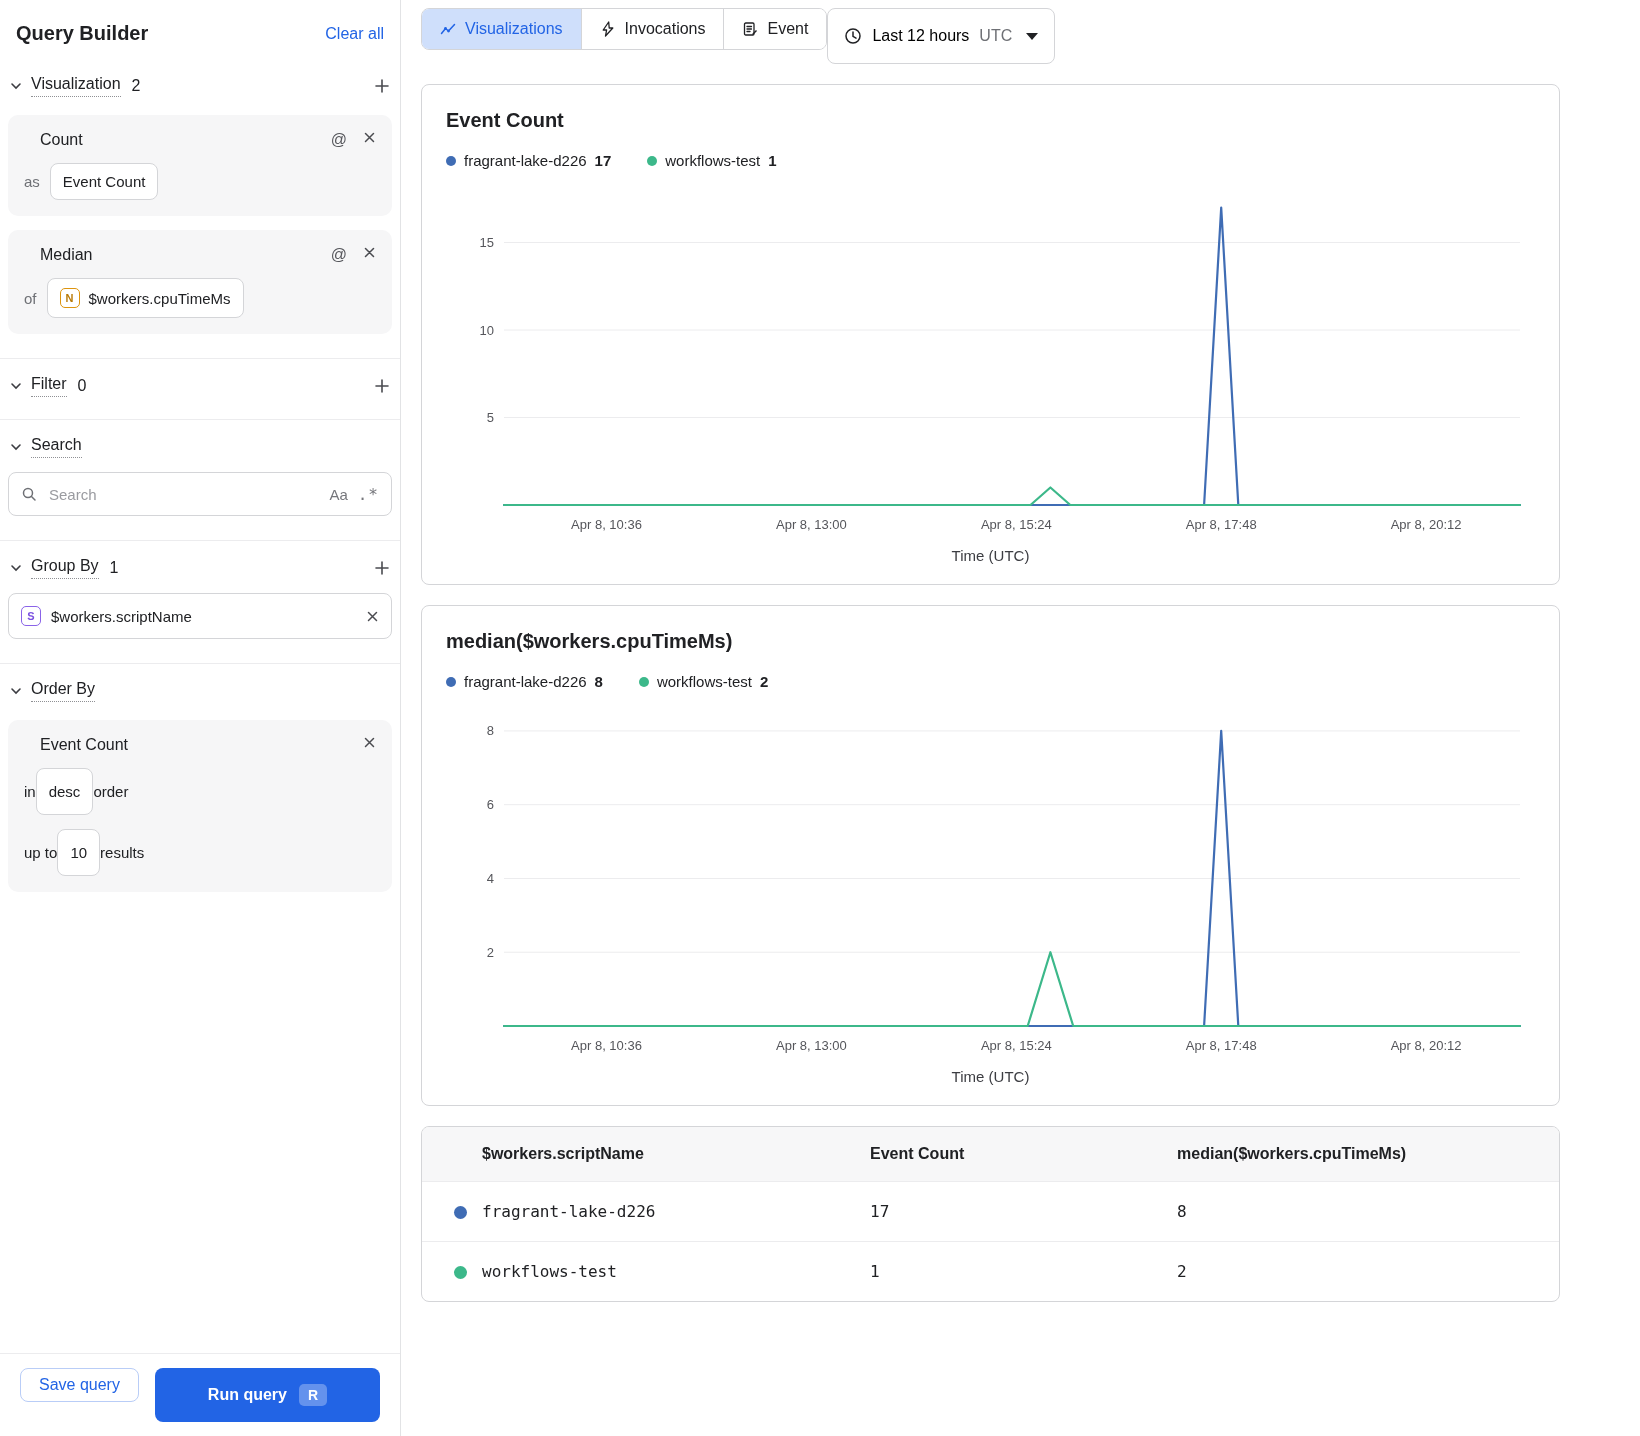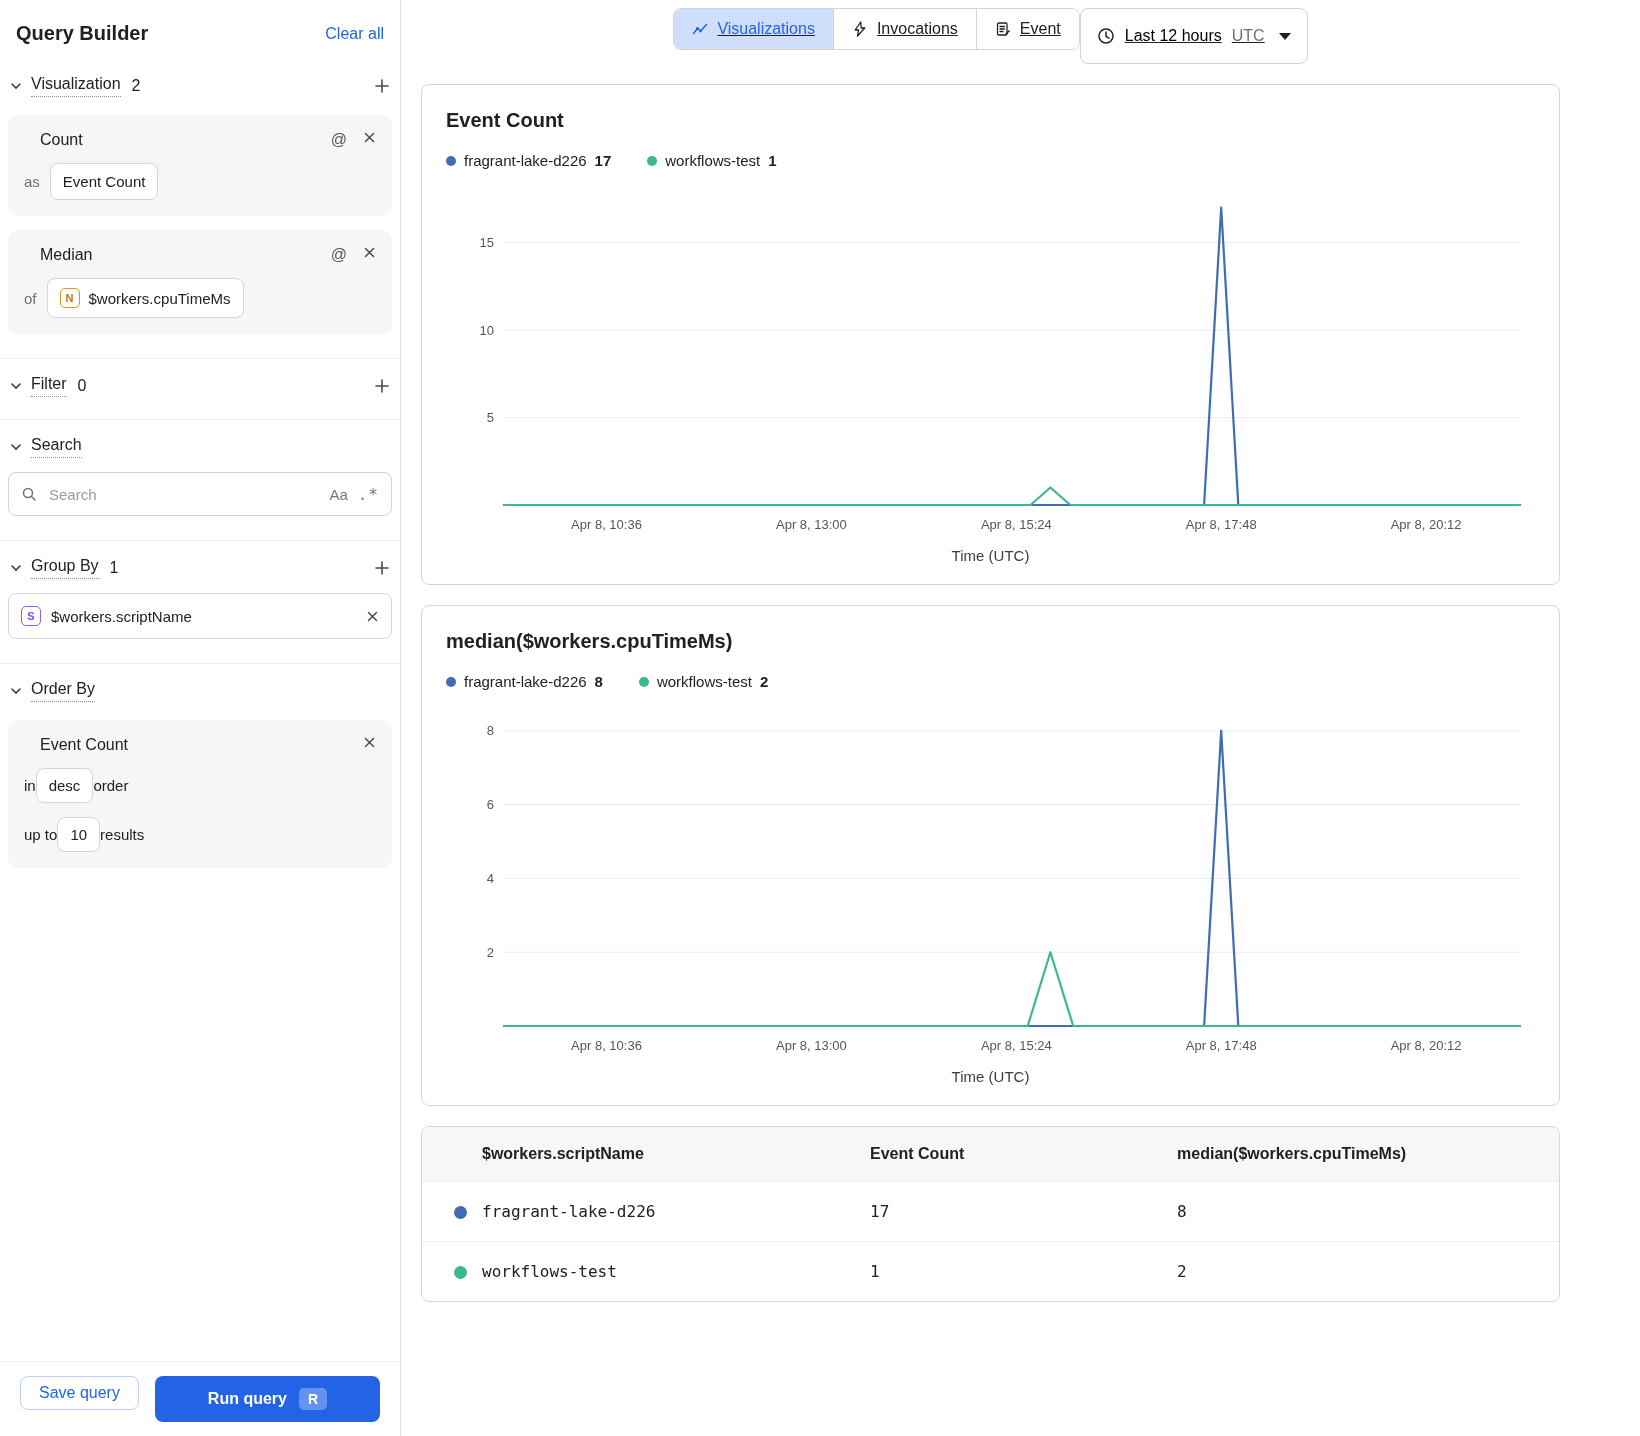--- a/index.html
+++ b/index.html
@@ -40,28 +40,28 @@
   .n-icon{border:1.5px solid #dd940e;color:#b97a08;}
   .s-icon{border:1.5px solid #8a63e8;color:#7a50e0;}
   .search-box{display:flex;align-items:center;gap:10px;margin:2px 8px 14px;border:1px solid var(--border2);border-radius:8px;height:44px;padding:0 12px;background:#fff;}
   .search-box input{border:none;outline:none;flex:1;font-size:15px;font-family:"Liberation Sans",sans-serif;color:var(--text);background:transparent;}
   .search-box input::placeholder{color:#9a9ba0;}
   .aa-icon{color:#76777c;font-size:15px;cursor:pointer;}
   .regex-icon{color:#76777c;font-size:16px;font-family:"DejaVu Sans Mono",monospace;cursor:pointer;letter-spacing:1px;}
   .gb-box{display:flex;align-items:center;gap:10px;margin:2px 8px 14px;border:1px solid var(--border2);border-radius:8px;height:46px;padding:0 12px;background:#fff;font-size:15px;cursor:pointer;}
   .gb-box .icon-btn{margin-left:auto;}
   .ob-row{display:flex;align-items:center;margin-top:14px;font-size:15px;}
-  .mini-box{background:#fff;border:1px solid var(--border2);border-radius:8px;padding:8px 12px;font-size:15px;cursor:pointer;}
+  .mini-box{background:#fff;border:1px solid var(--border2);border-radius:8px;padding:14px 12px;font-size:15px;cursor:pointer;}
   .sb-footer{display:flex;gap:16px;padding:14px 20px;border-top:1px solid var(--divider);}
   .btn-secondary{border:1px solid #b9cdf7;color:var(--accent);background:#fff;border-radius:8px;padding:0 18px;height:34px;font-size:16px;cursor:pointer;font-family:"Liberation Sans",sans-serif;white-space:nowrap;}
-  .btn-primary{flex:1;background:var(--accent);color:#fff;border:none;border-radius:8px;height:46px;font-size:16px;font-weight:600;cursor:pointer;display:flex;align-items:center;justify-content:center;gap:12px;font-family:"Liberation Sans",sans-serif;}
+  .btn-primary{flex:1;background:var(--accent);color:#fff;border:none;border-radius:8px;height:54px;font-size:16px;font-weight:600;cursor:pointer;display:flex;align-items:center;justify-content:center;gap:12px;font-family:"Liberation Sans",sans-serif;}
   .key-badge{background:rgba(255,255,255,.3);border-radius:5px;padding:3px 9px;font-size:14px;font-weight:600;}
   
   .main{flex:1;display:flex;flex-direction:column;padding:8px 80px 0 20px;overflow:hidden;}
-  .top-bar{display:flex;align-items:flex-start;justify-content:center;text-decoration:underline;}
+  .top-bar{display:flex;align-items:flex-start;justify-content:flex-start;}
   .tabs{display:flex;border:1px solid var(--border2);border-radius:8px;overflow:hidden;}
   .tab{display:flex;align-items:center;gap:9px;padding:11px 18px;font-size:16px;background:#fff;border:none;color:var(--text);cursor:pointer;font-family:"Liberation Sans",sans-serif;}
   .tab + .tab{border-left:1px solid var(--border2);}
   .tab.active{background:var(--accent-soft);color:var(--accent);}
   .time-range{display:flex;align-items:center;gap:10px;border:1px solid var(--border2);border-radius:8px;background:#fff;padding:0 16px;height:56px;font-size:16px;cursor:pointer;font-family:"Liberation Sans",sans-serif;}
   .caret-down{width:0;height:0;border-left:6px solid transparent;border-right:6px solid transparent;border-top:7px solid #202124;margin-left:4px;}
   .card{border:1px solid var(--border2);border-radius:8px;margin-top:20px;background:#fff;}
   .chart-card{padding:24px 24px 8px;}
   .chart-card h2{margin:0 0 20px;font-size:20px;font-weight:700;}
   .legend{display:flex;gap:36px;margin-bottom:14px;}

